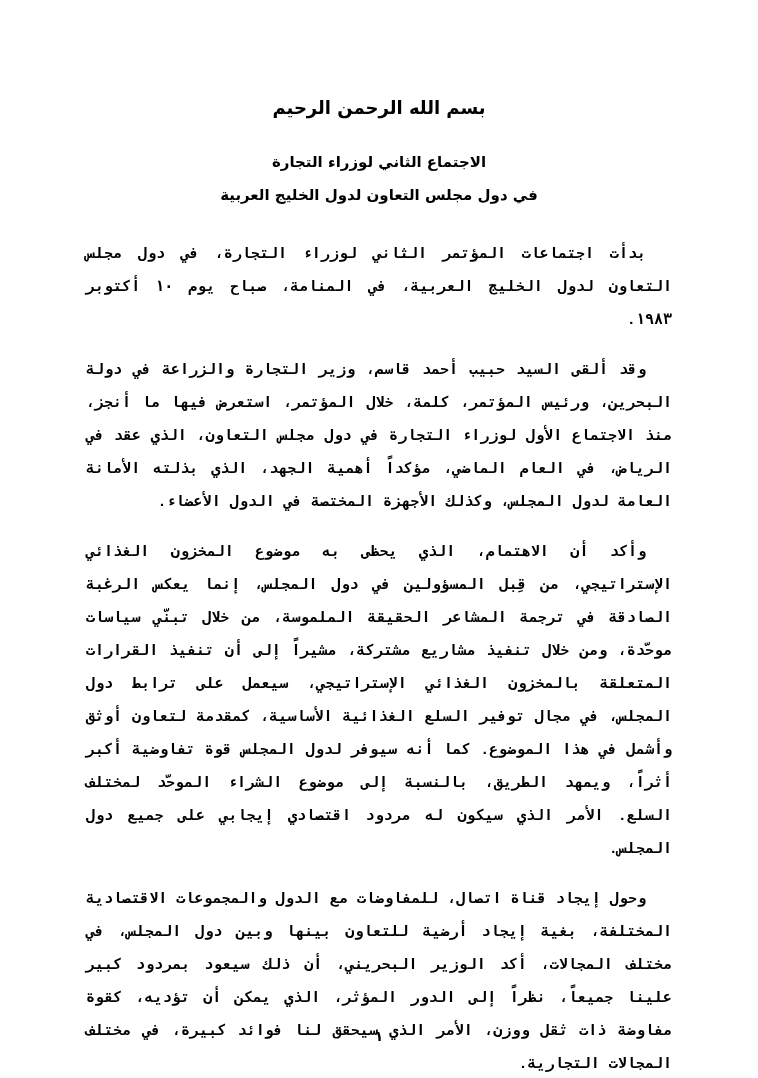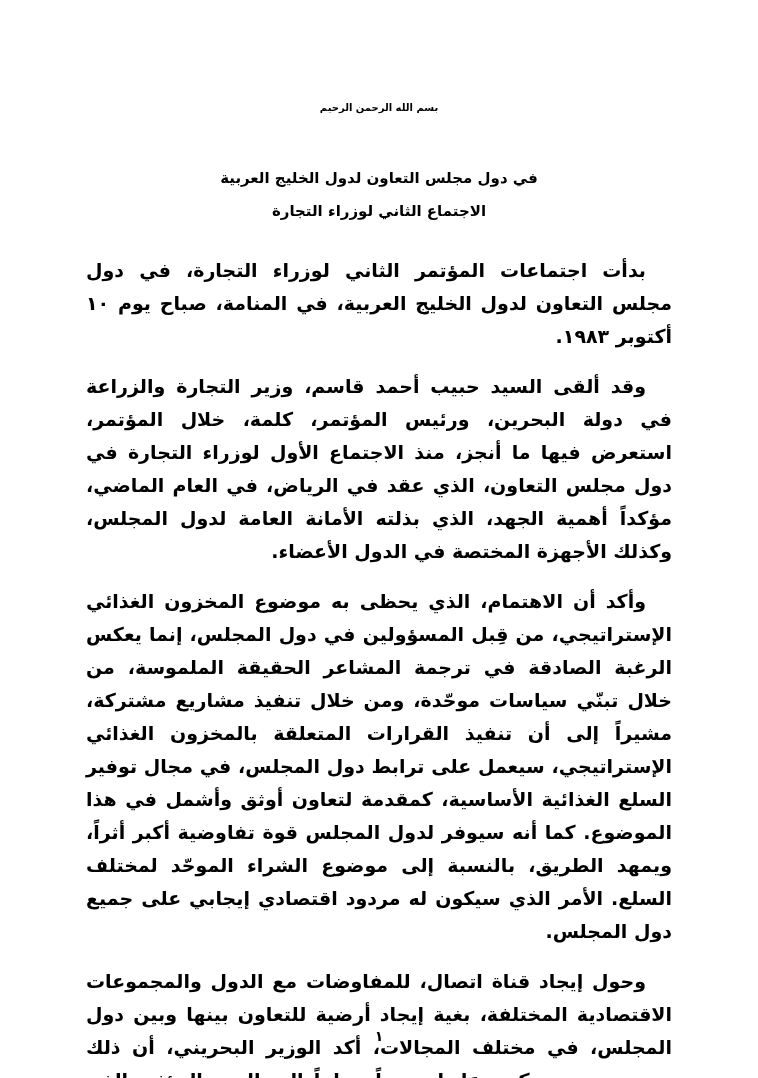--- a/index.html
+++ b/index.html
@@ -18,57 +18,58 @@
     font-weight: bold;
     direction: rtl;
     overflow: hidden;
     box-sizing: border-box;
   }
   .content {
     padding: 98px 86px 0 86px;
   }
   .basmala {
     text-align: center;
-    font-size: 10px;
+    font-size: 18px;
     line-height: 20px;
-    margin-bottom: 44px;
+    margin-bottom: 28px;
   }
   .title-block {
     text-align: center;
     font-size: 15px;
     line-height: 33px;
     margin-bottom: 26px;
   }
   .para {
     margin: 0 0 17px 0;
-    font-size: 19px;
+    font-size: 15px;
     line-height: 33px;
     text-align: justify;
     text-indent: 26px;
+    font-family: Liberation Mono, monospace;
   }
   .page-number {
     position: absolute;
     bottom: 34px;
     left: 0;
     right: 0;
     text-align: center;
     font-size: 14px;
   }
 </style>
 </head>
 <body>
 
 <div class="page">
   <div class="content">
 
     <div class="basmala">بسم الله الرحمن الرحيم</div>
 
     <div class="title-block">
+      <div>الاجتماع الثاني لوزراء التجارة</div>
       <div>في دول مجلس التعاون لدول الخليج العربية</div>
-      <div>الاجتماع الثاني لوزراء التجارة</div>
     </div>
 
     <p class="para">بدأت اجتماعات المؤتمر الثاني لوزراء التجارة، في دول مجلس التعاون لدول الخليج العربية، في المنامة، صباح يوم ١٠ أكتوبر ١٩٨٣.</p>
 
     <p class="para">وقد ألقى السيد حبيب أحمد قاسم، وزير التجارة والزراعة في دولة البحرين، ورئيس المؤتمر، كلمة، خلال المؤتمر، استعرض فيها ما أنجز، منذ الاجتماع الأول لوزراء التجارة في دول مجلس التعاون، الذي عقد في الرياض، في العام الماضي، مؤكداً أهمية الجهد، الذي بذلته الأمانة العامة لدول المجلس، وكذلك الأجهزة المختصة في الدول الأعضاء.</p>
 
     <p class="para">وأكد أن الاهتمام، الذي يحظى به موضوع المخزون الغذائي الإستراتيجي، من قِبل المسؤولين في دول المجلس، إنما يعكس الرغبة الصادقة في ترجمة المشاعر الحقيقة الملموسة، من خلال تبنّي سياسات موحّدة، ومن خلال تنفيذ مشاريع مشتركة، مشيراً إلى أن تنفيذ القرارات المتعلقة بالمخزون الغذائي الإستراتيجي، سيعمل على ترابط دول المجلس، في مجال توفير السلع الغذائية الأساسية، كمقدمة لتعاون أوثق وأشمل في هذا الموضوع. كما أنه سيوفر لدول المجلس قوة تفاوضية أكبر أثراً، ويمهد الطريق، بالنسبة إلى موضوع الشراء الموحّد لمختلف السلع. الأمر الذي سيكون له مردود اقتصادي إيجابي على جميع دول المجلس.</p>
 
     <p class="para">وحول إيجاد قناة اتصال، للمفاوضات مع الدول والمجموعات الاقتصادية المختلفة، بغية إيجاد أرضية للتعاون بينها وبين دول المجلس، في مختلف المجالات، أكد الوزير البحريني، أن ذلك سيعود بمردود كبير علينا جميعاً، نظراً إلى الدور المؤثر، الذي يمكن أن تؤديه، كقوة مفاوضة ذات ثقل ووزن، الأمر الذي سيحقق لنا فوائد كبيرة، في مختلف المجالات التجارية.</p>
 

